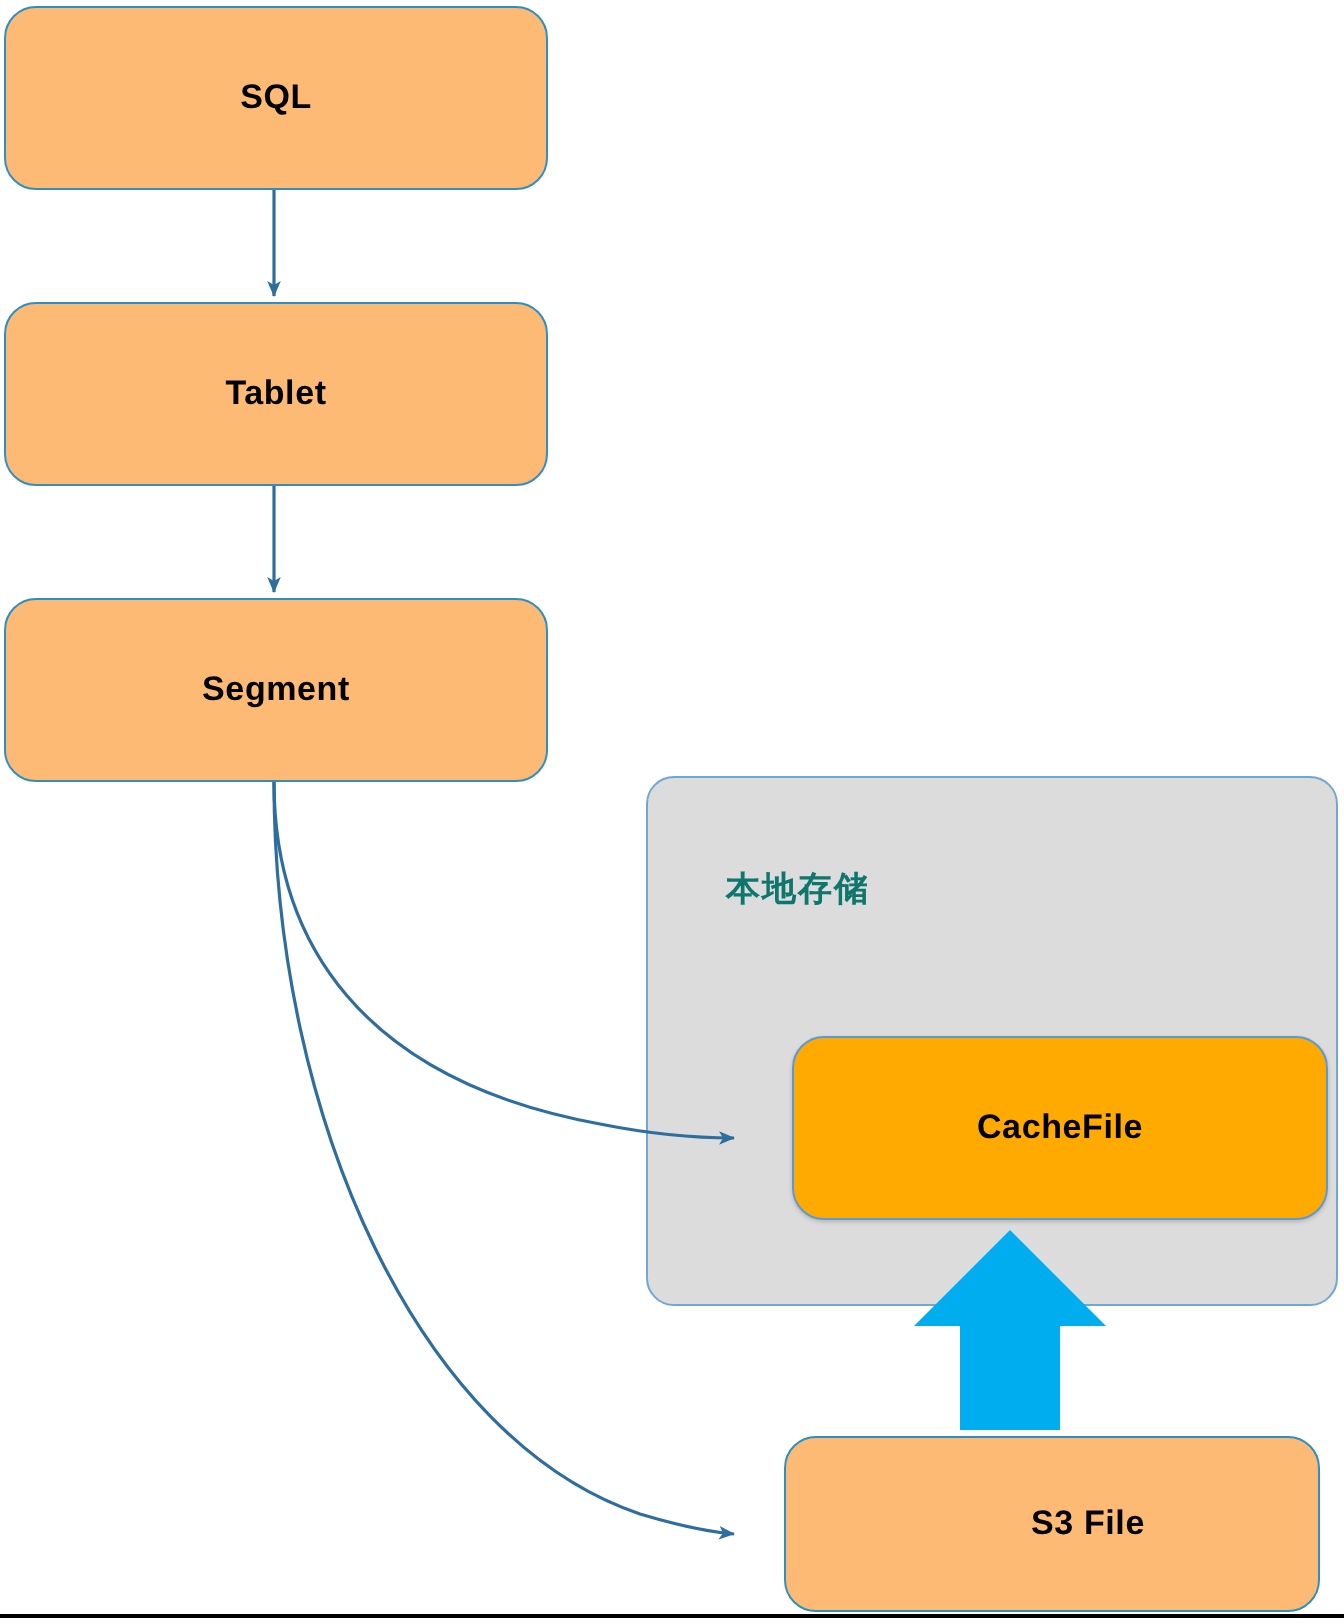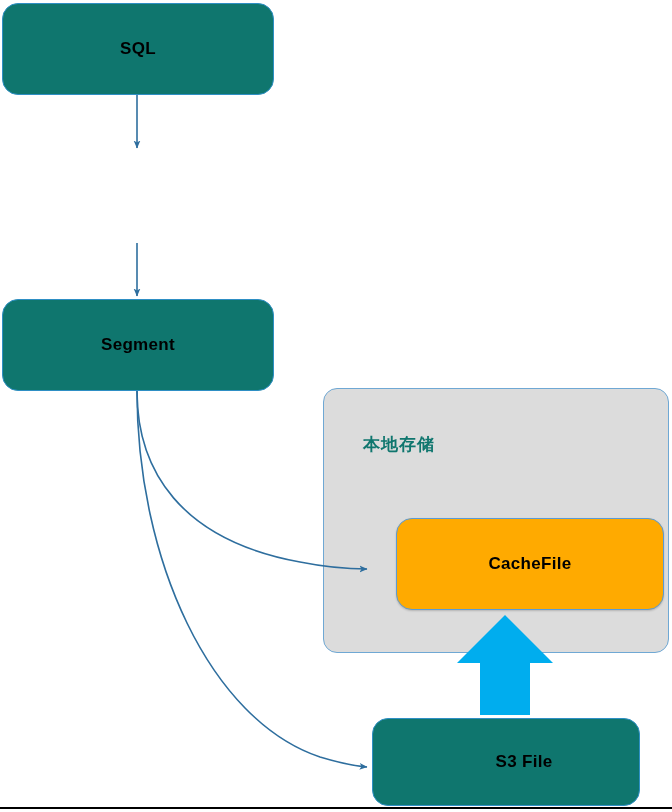--- a/index.html
+++ b/index.html
@@ -19,21 +19,21 @@
     position: absolute;
     display: flex;
     align-items: center;
     justify-content: center;
     box-sizing: border-box;
     font-weight: bold;
     color: #000000;
     letter-spacing: 0.3px;
   }
   .node-blue {
-    background: #0f766e;
+    background: #fdba74;
     border: 1px solid #2E8FC4;
     border-radius: 16px;
     font-size: 17px;
   }
   .node-orange {
     background: #FFAA00;
     border: 1.5px solid #5B9BD5;
     border-radius: 16px;
     font-size: 17px;
     box-shadow: 0 1px 2px rgba(0,0,0,0.18);
@@ -77,30 +77,33 @@
 <div id="canvas">
 
   <div class="container-gray" style="left:323px; top:388px; width:346px; height:265px;"></div>
 
   <div class="container-label" style="left:363px; top:433px;">本地存储</div>
 
   <div class="node node-blue" style="left:2px; top:3px; width:272px; height:92px;">
     <span>SQL</span>
   </div>
 
+  <div class="node node-blue" style="left:2px; top:151px; width:272px; height:92px;">
+    <span>Tablet</span>
+  </div>
 
   <div class="node node-blue" style="left:2px; top:299px; width:272px; height:92px;">
     <span>Segment</span>
   </div>
 
   <div class="node node-orange" style="left:372px; top:518px; width:268px; height:92px;">
     <span>CacheFile</span>
   </div>
 
-  <div class="node node-blue" style="left:372px; top:718px; width:268px; height:88px;padding-left:36px;">
+  <div class="node node-blue" style="left:392px; top:718px; width:268px; height:88px;padding-left:36px;">
     <span>S3 File</span>
   </div>
 
   <svg class="overlay" viewBox="0 0 672 812">
     <defs>
       <marker id="arrowThin" markerWidth="9" markerHeight="9" refX="7.5" refY="4" orient="auto" markerUnits="userSpaceOnUse">
         <path d="M0,0.6 L8,4 L0,7.4 L2,4 Z" fill="#2E6E9E"></path>
       </marker>
     </defs>
 

